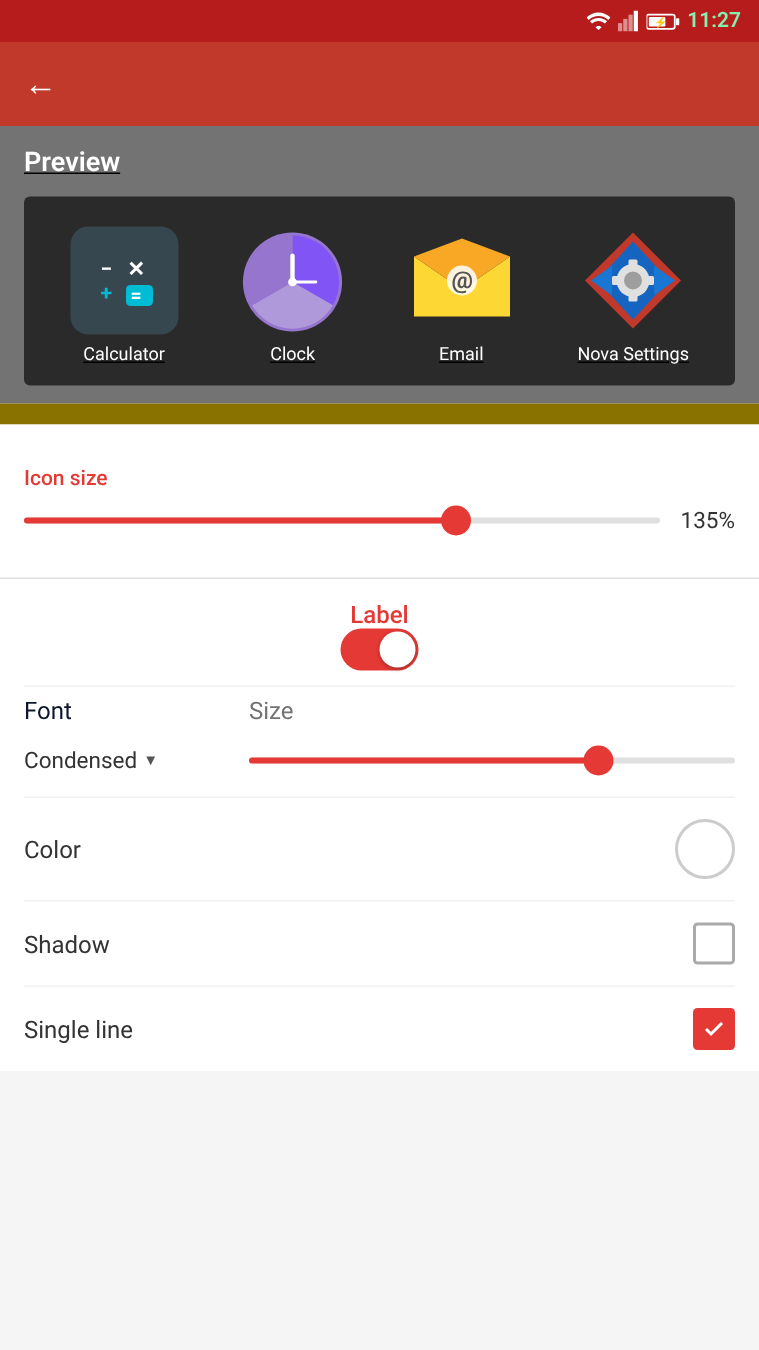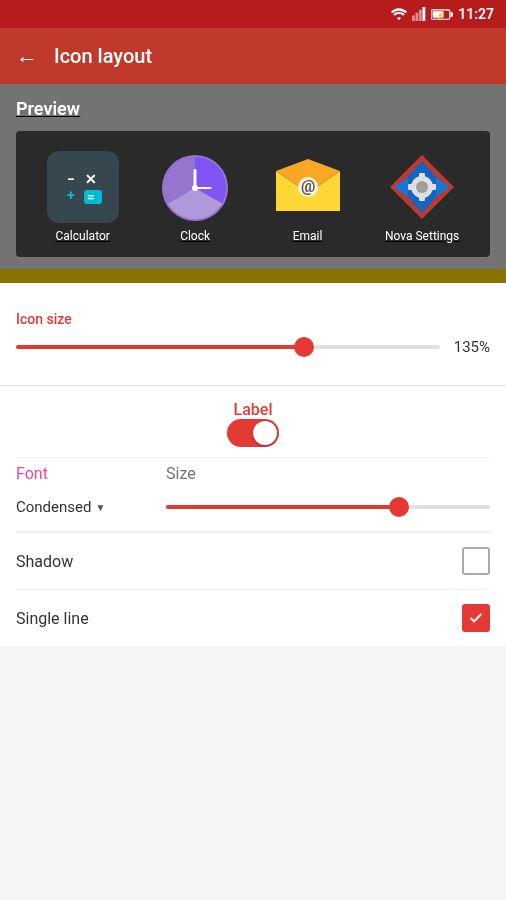--- a/index.html
+++ b/index.html
@@ -22,21 +22,21 @@
       justify-content: flex-end;
       padding: 0 12px;
       gap: 6px;
     }
     .status-icons {
       display: flex;
       align-items: center;
       gap: 5px;
     }
     .status-time {
-      color: #ffffff;
+      color: #86efac;
       font-size: 14px;
       font-weight: 600;
     }
 
     
     .app-bar {
       width: 100%;
       height: 56px;
       background: #c0392b;
       display: flex;
@@ -210,21 +210,21 @@
       box-shadow: 0 1px 3px rgba(0,0,0,0.3);
     }
 
     .font-size-row {
       display: flex;
       align-items: center;
       padding: 6px 0 10px 0;
     }
     .font-label {
       font-size: 16px;
-      color: #ec4899;
+      color: #0f172a;
       width: 150px;
     }
     .size-label {
       font-size: 16px;
       color: #737373;
     }
 
     .font-dropdown-row {
       display: flex;
       align-items: center;
@@ -324,21 +324,20 @@
       <rect x="2" y="3" width="14" height="8" rx="1" fill="white"></rect>
       <rect x="25" y="4" width="3" height="6" rx="1" fill="white"></rect>
       <text x="7" y="11" font-size="9" fill="#c0392b" font-weight="bold">⚡</text>
     </svg>
     <span class="status-time">11:27</span>
   </div>
 </div>
 
 <div class="app-bar">
   <span class="back-arrow">←</span>
-  <span class="app-bar-title">Icon layout</span>
 </div>
 
 <div class="preview-section">
   <div class="preview-label">Preview</div>
   <div class="preview-icons-area">
 
     <div class="app-icon-item">
       <div class="app-icon-img" style="background:#37474f; padding:10px; width:72px; height:72px;">
         <svg viewBox="0 0 50 50" width="50" height="50">
           <rect x="2" y="2" width="46" height="46" rx="6" fill="#37474f"></rect>
@@ -448,20 +447,24 @@
     <div class="font-size-slider">
       <div class="slider-track" style="width:100%;">
         <div class="slider-fill" style="width: 72%;"></div>
         <div class="slider-thumb" style="left: calc(72% - 10px);"></div>
       </div>
     </div>
   </div>
 
   <div class="row-divider"></div>
 
+  <div class="color-row">
+    <span class="row-label">Color</span>
+    <div class="color-circle"></div>
+  </div>
 
   <div class="row-divider"></div>
 
   <div class="shadow-row">
     <span class="row-label">Shadow</span>
     <div class="shadow-checkbox"></div>
   </div>
 
   <div class="row-divider"></div>
 

